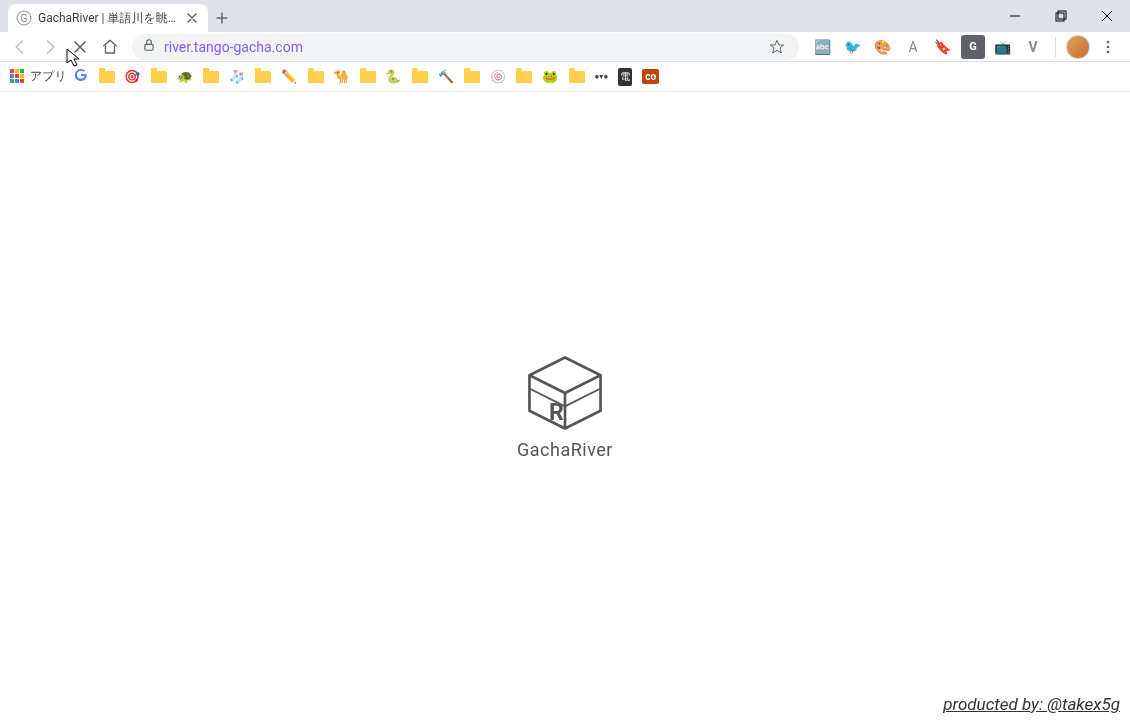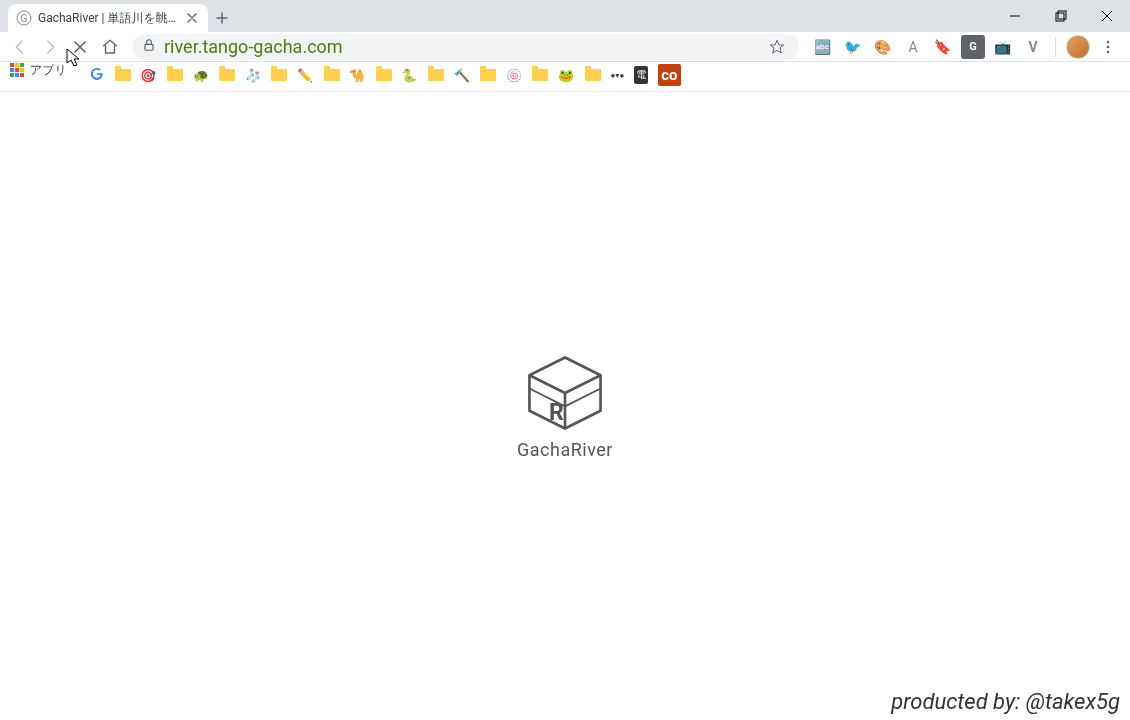--- a/index.html
+++ b/index.html
@@ -14,46 +14,46 @@
   .new-tab { width: 28px; height: 28px; display: flex; align-items: center; justify-content: center; color: #5f6368; cursor: pointer; }
   .window-controls { position: absolute; right: 0; top: 0; height: 32px; display: flex; }
   .win-btn { width: 46px; height: 32px; display: flex; align-items: center; justify-content: center; color: #000; cursor: pointer; }
 
   
   .toolbar { height: 30px; background: #fff; display: flex; align-items: center; padding: 0 6px; gap: 2px; border-bottom: 1px solid #e0e0e0; }
   .nav-btn { width: 28px; height: 28px; display: flex; align-items: center; justify-content: center; color: #5f6368; border-radius: 50%; cursor: pointer; }
   .nav-btn.disabled { color: #bdbdbd; }
   .omnibox { flex: 1; height: 26px; background: #f1f3f4; border-radius: 14px; display: flex; align-items: center; padding: 0 10px; gap: 8px; margin: 0 6px; }
   .omnibox .lock { color: #5f6368; }
-  .omnibox .url { font-size: 18px; color: #4d7c0f; flex: 1; white-space: nowrap; overflow: hidden; }
+  .omnibox .url { font-size: 14px; color: #8b5cf6; flex: 1; white-space: nowrap; overflow: hidden; }
   .toolbar-icons { display: flex; align-items: center; gap: 6px; padding: 0 4px; }
   .tb-icon { width: 24px; height: 24px; display: flex; align-items: center; justify-content: center; color: #5f6368; border-radius: 4px; cursor: pointer; font-size: 14px; }
   .avatar { width: 24px; height: 24px; border-radius: 50%; background: linear-gradient(135deg,#e3a05a,#c07030); border:1px solid #ccc; }
   .sep { width: 1px; height: 20px; background: #ddd; margin: 0 4px; }
 
   
-  .bookmarks { height: 30px; background: #fff; display: flex; align-items: flex-start; padding: 0 10px; gap: 20px; border-bottom: 1px solid #e8e8e8; font-size: 12px; color: #3c4043; }
+  .bookmarks { height: 30px; background: #fff; display: flex; align-items: center; padding: 0 10px; gap: 4px; border-bottom: 1px solid #e8e8e8; font-size: 12px; color: #3c4043; }
   .bm-apps { display: flex; align-items: center; gap: 4px; cursor: pointer; }
   .apps-grid { width: 16px; height: 16px; display: grid; grid-template-columns: repeat(3,4px); grid-template-rows: repeat(3,4px); gap: 1px; }
   .apps-grid span:nth-child(1){background:#ea4335;} .apps-grid span:nth-child(2){background:#fbbc04;} .apps-grid span:nth-child(3){background:#34a853;}
   .apps-grid span:nth-child(4){background:#4285f4;} .apps-grid span:nth-child(5){background:#ea4335;} .apps-grid span:nth-child(6){background:#fbbc04;}
   .apps-grid span:nth-child(7){background:#34a853;} .apps-grid span:nth-child(8){background:#4285f4;} .apps-grid span:nth-child(9){background:#ea4335;}
   .bm-item { display: flex; align-items: center; gap: 2px; cursor: pointer; padding: 2px; }
   .folder-ico { width: 16px; height: 12px; background:#ffd04c; border-radius:1px; position:relative; }
   .folder-ico::before{content:"";position:absolute;top:-3px;left:0;width:6px;height:3px;background:#ffd04c;border-radius:1px 1px 0 0;}
   .bm-glyph { font-size: 13px; }
   .bm-right { margin-left: auto; display: flex; align-items: center; gap: 6px; }
   .bm-sep { width:1px; height:18px; background:#e0e0e0; margin:0 6px; }
 
   
   .content { position: absolute; top: 92px; left: 0; right: 0; bottom: 0; background: #fff; display: flex; align-items: center; justify-content: center; }
   .logo-block { text-align: center; color:#555; }
   .logo-block svg { display:block; margin:0 auto 6px; }
   .logo-text { font-size: 18px; letter-spacing: .5px; color:#555; font-weight: 400;}
-  .credit { position: absolute; bottom: 6px; right: 10px; font-size: 22px; color: #333; font-style: italic; }
+  .credit { position: absolute; bottom: 6px; right: 10px; font-size: 17px; color: #333; font-style: italic; text-decoration: underline; }
   .credit a { color: #333; text-decoration: none; }
 
   
   .cursor { position: absolute; top: 48px; left: 66px; pointer-events:none; }
 </style>
 </head>
 <body>
 
 <div class="tab-strip">
   <div class="tab">
@@ -229,21 +229,21 @@
       <div class="bm-item">
         <span class="folder-ico"></span>
       </div>
       <div class="bm-item">
         <span class="bm-glyph" style="font-size: 8px;">●▾●</span>
       </div>
       <div class="bm-item">
         <span class="bm-glyph" style="background: rgb(51, 51, 51); color: rgb(255, 255, 255); font-size: 10px; padding: 2px; border-radius: 2px;">電</span>
       </div>
       <div class="bm-item">
-        <span style="background: #c2410c; color: rgb(255, 255, 255); font-size: 15px; font-weight: bold; padding: 2px 3px; border-radius: 2px;">co</span>
+        <span style="background: #c2410c; color: rgb(255, 255, 255); font-size: 10px; font-weight: bold; padding: 2px 3px; border-radius: 2px;">co</span>
       </div>
     </div>
 </div>
 
 <div class="content">
   <div class="logo-block">
     <svg width="90" height="80" viewBox="0 0 100 90">
       <g fill="none" stroke="#555" stroke-width="3" stroke-linejoin="round">
         <path d="M50 5 L90 25 L50 45 L10 25 Z"></path>
         <path d="M10 25 L10 65 L50 85 L90 65 L90 25"></path>

